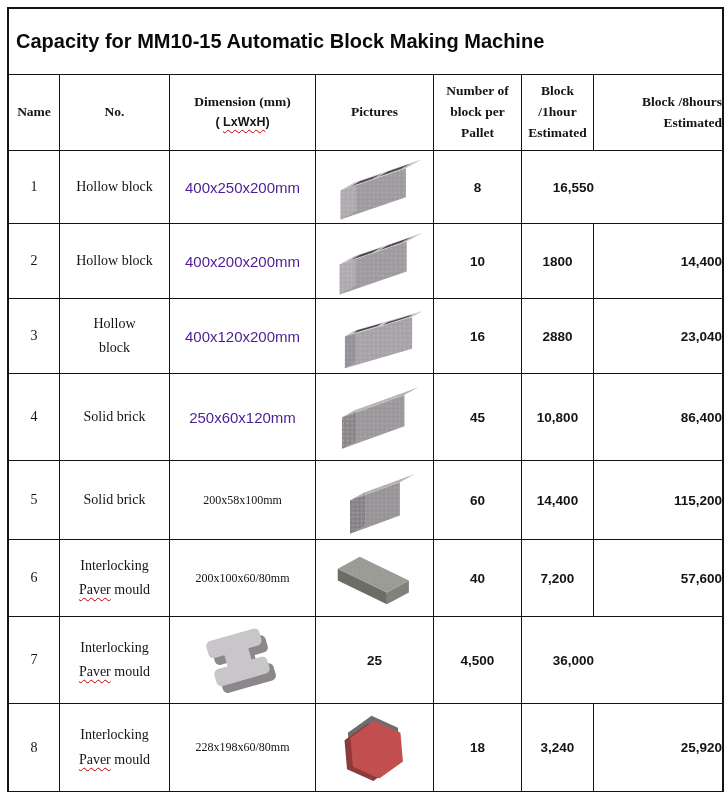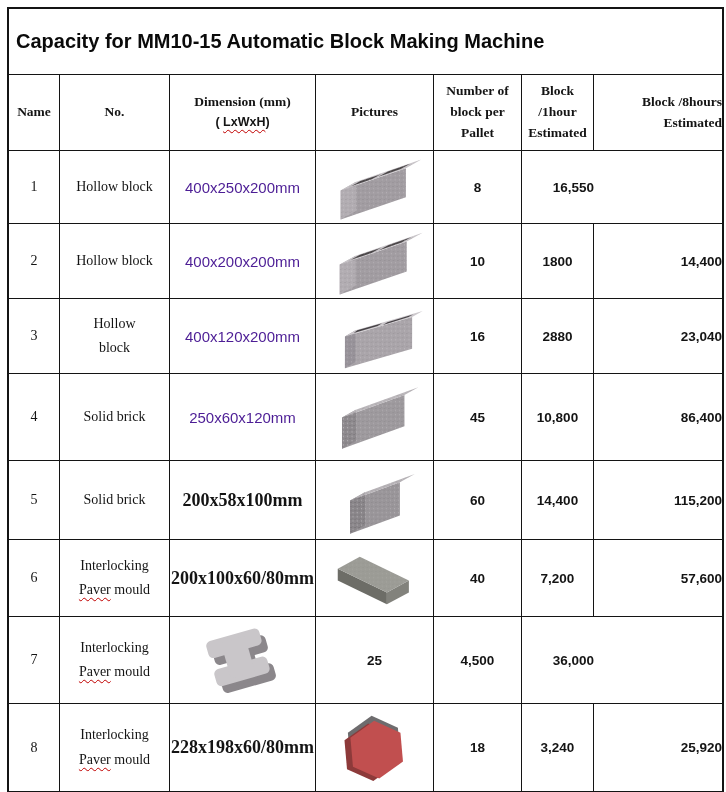--- a/index.html
+++ b/index.html
@@ -15,21 +15,21 @@
   .thead{height:75px;}
   .hdr{font-weight:bold;font-size:13.5px;line-height:1.55;}
   .dim2{font-family:"Liberation Sans",sans-serif;font-size:12.5px;}
   .wavy{text-decoration-line:underline;text-decoration-style:wavy;
     text-decoration-color:#c00000;text-decoration-thickness:1px;text-underline-offset:3px;}
   .r1{height:72px;}.r2{height:74px;}.r3{height:74px;}.r4{height:86px;}
   .r5{height:78px;}.r6{height:76px;}.r7{height:86px;}.r8{height:87px;}
   .c-no{font-size:14px;}
   .c-name{font-size:14px;line-height:1.75;padding:0 4px;}
   .dim-sans{font-family:"Liberation Sans",sans-serif;font-size:15px;color:#4c1d95;}
-  .dim-serif{font-family:"Liberation Serif",serif;font-size:18px;font-weight:bold;}
+  .dim-serif{font-family:"Liberation Serif",serif;font-size:12px;}
   .c-num{font-family:"Liberation Sans",sans-serif;font-weight:bold;font-size:13.5px;}
   svg{display:block;}
 </style>
 </head>
 <body>
 
 <svg width="0" height="0" style="position:absolute" aria-hidden="true">
   <defs>
     <pattern id="spk" width="5" height="5" patternUnits="userSpaceOnUse">
       <circle cx="1" cy="1.5" r="0.6" fill="rgba(50,50,50,0.22)"></circle>

